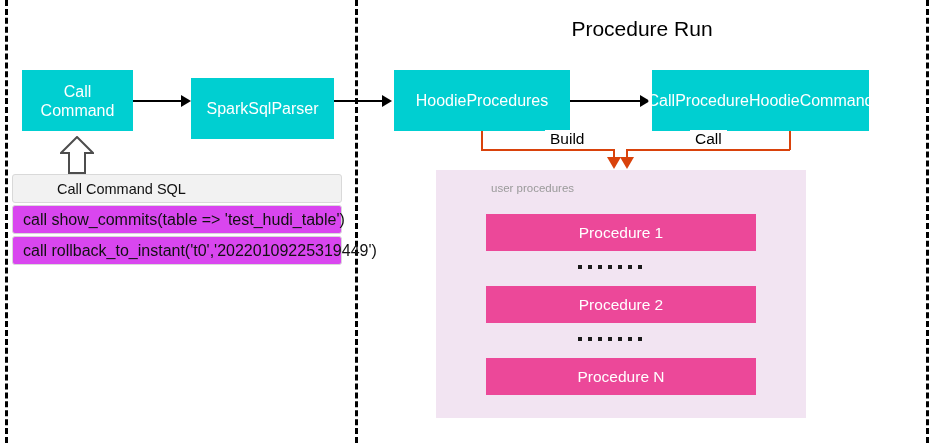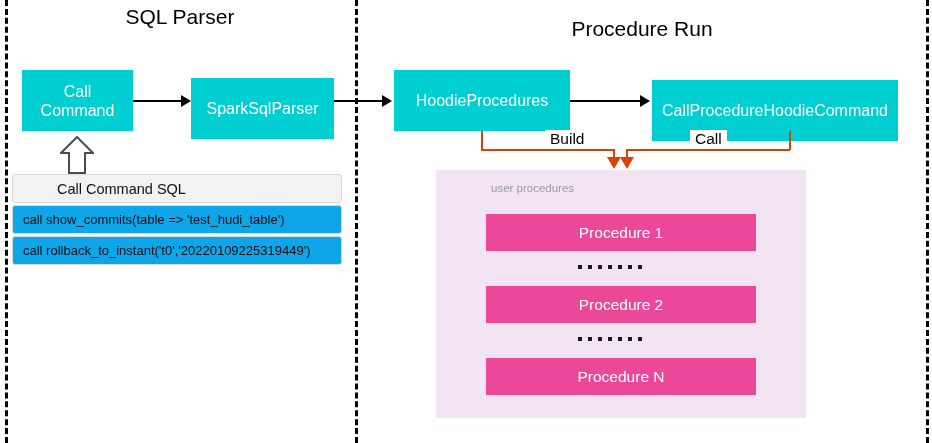--- a/index.html
+++ b/index.html
@@ -64,22 +64,22 @@
   }
   
   .sqltable {
     position: absolute;
     box-sizing: border-box;
   }
   .sqlrow {
     box-sizing: border-box;
     border: 1px solid #d9d9d9;
     border-radius: 3px;
-    background: #0ea5e9;
-    font-size: 13px;
+    background: #d946ef;
+    font-size: 16px;
     color: #111111;
     display: flex;
     align-items: center;
     padding-left: 10px;
     white-space: nowrap;
   }
   .sqlrow.header {
     background: #f2f2f2;
     font-size: 14.5px;
     padding-left: 44px;
@@ -147,21 +147,20 @@
 </style>
 </head>
 <body>
 
 <div id="canvas">
 
   <div class="vline" style="left:5px;"></div>
   <div class="vline" style="left:355px;"></div>
   <div class="vline" style="left:926px;"></div>
 
-  <div class="section-title" style="left:5px; top:5px; width:350px;">SQL Parser</div>
   <div class="section-title" style="left:358px; top:5px; width:568px;margin-top:12px;">Procedure Run</div>
 
   <div class="tealbox" style="left:22px; top:70px; width:111px; height:61px; flex-direction:column;">
     <span>Call</span>
     <span>Command</span>
   </div>
 
   <div class="arrow-h" style="left:133px; top:100px; width:48px;"></div>
   <div class="arrow-head-r" style="left:181px; top:95px;"></div>
 
@@ -180,21 +179,21 @@
     <div class="sqlrow header" style="height:29px;">Call Command SQL</div>
     <div class="sqlrow" style="height:29px; margin-top:2px;">call show_commits(table =&gt; 'test_hudi_table')</div>
     <div class="sqlrow" style="height:29px; margin-top:2px;">call rollback_to_instant('t0','20220109225319449')</div>
   </div>
 
   <div class="tealbox" style="left:394px; top:70px; width:176px; height:61px;">HoodieProcedures</div>
 
   <div class="arrow-h" style="left:570px; top:100px; width:70px;"></div>
   <div class="arrow-head-r" style="left:640px; top:95px;"></div>
 
-  <div class="tealbox" style="left:652px; top:80px; width:246px; height:61px;">CallProcedureHoodieCommand</div>
+  <div class="tealbox" style="left:652px; top:70px; width:217px; height:61px;">CallProcedureHoodieCommand</div>
 
   <div class="oline-v" style="left:481px; top:131px; height:19px;"></div>
   <div class="oline-h" style="left:481px; top:149px; width:133px;"></div>
   <div class="oline-v" style="left:613px; top:149px; height:10px;"></div>
   <div class="ohead-d" style="left:607px; top:157px;"></div>
   <div class="edge-label" style="left:545px; top:130px;">Build</div>
 
   <div class="oline-v" style="left:789px; top:131px; height:19px;"></div>
   <div class="oline-h" style="left:626px; top:149px; width:164px;"></div>
   <div class="oline-v" style="left:626px; top:149px; height:10px;"></div>

